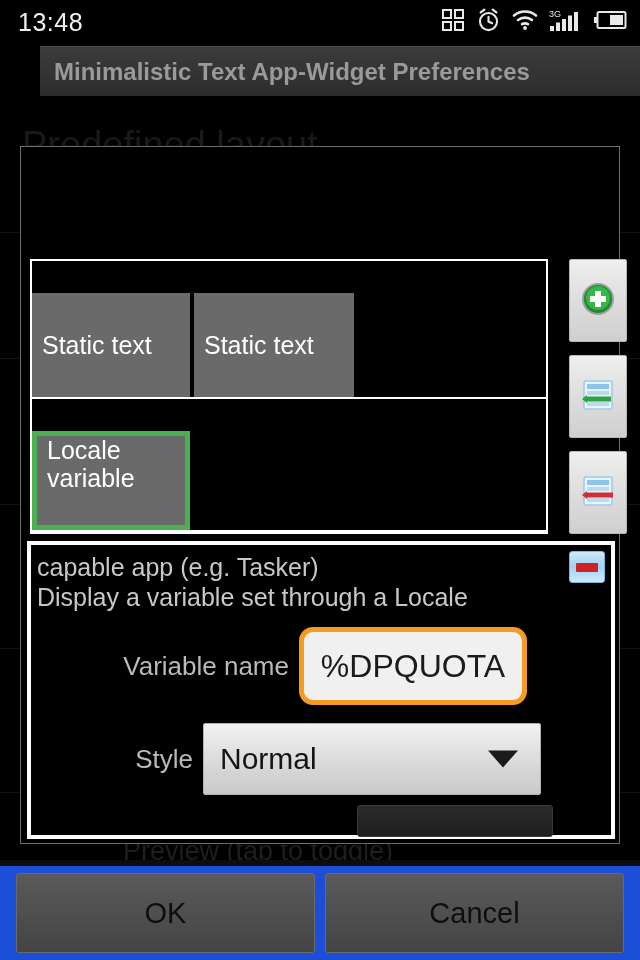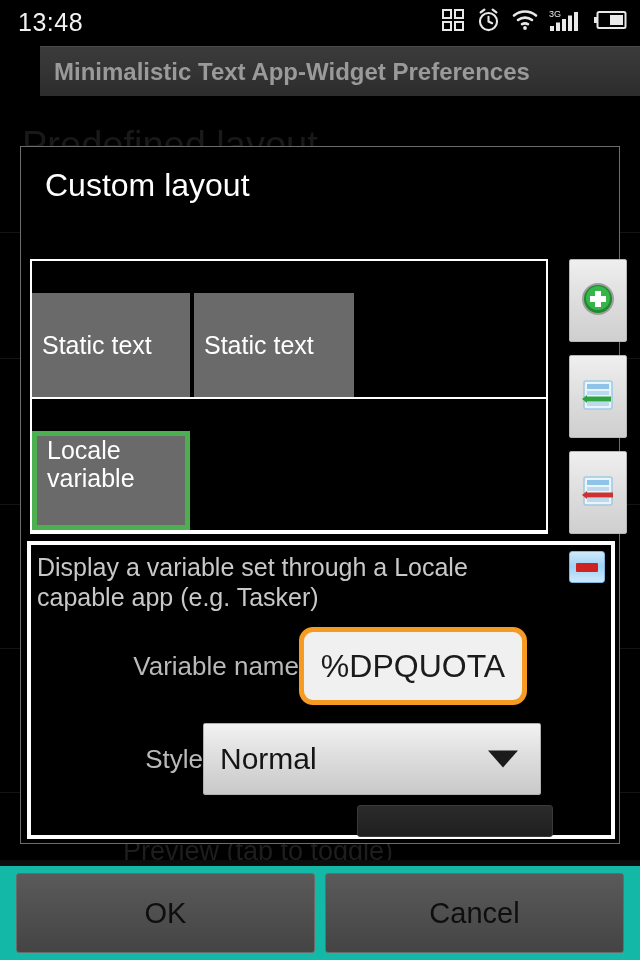--- a/index.html
+++ b/index.html
@@ -110,21 +110,21 @@
     background: linear-gradient(to bottom,#cfe9fb 0%,#9fd2f4 48%,#cfe9fb 100%);
     border: 1px solid #7ab6dd; border-radius: 3px;
     display: flex; align-items: center; justify-content: center;
   }
   .remove-bar { width: 22px; height: 9px; background: #cf2222; border-radius: 1px; }
 
   .form-row {
     position: absolute; display: flex; align-items: center; justify-content: flex-end;
     width: 100%; left: 0;
   }
-  .form-label { color: #b9b9b9; font-size: 26px; }
+  .form-label { color: #b9b9b9; font-size: 26px; margin-right: 10px; }
   .varfield {
     width: 228px; height: 78px; background: #f0f0f0; border: 5px solid #f59b21;
     border-radius: 14px; display: flex; align-items: center; justify-content: center;
     margin-right: 84px;
   }
   .varfield span { color: #1b1b1b; font-size: 32px; }
   .stylesel {
     width: 338px; height: 72px;
     background: linear-gradient(to bottom,#f2f2f2 0%,#dedede 45%,#c9c9c9 100%);
     border: 1px solid #b0b0b0; border-radius: 2px;
@@ -140,21 +140,21 @@
   .cut-button {
     position: absolute; left: 326px; top: 260px; width: 196px; height: 32px;
     background: linear-gradient(to bottom,#2b2b2b 0%,#1f1f1f 100%);
     border: 1px solid #3a3a3a; border-radius: 3px;
   }
 
   
   .btnbar {
     position: absolute; left: 0; top: 866px; width: 640px; height: 94px;
     display: flex; align-items: center; gap: 10px; padding: 0 16px;
-    background: #14b8a6;
+    background: #1d4ed8;
   }
   .dlgbtn {
     flex: 1 1 0; height: 80px;
     background: linear-gradient(to bottom,#5a5a5a 0%,#4e4e4e 55%,#444444 100%);
     border: 1px solid #6a6a6a; border-radius: 3px;
     display: flex; align-items: center; justify-content: center;
     color: #0e0e0e; font-size: 29px;
   }
 </style>
 </head>
@@ -230,21 +230,20 @@
     </div>
     <div class="bg-divider" style="top:408px;"></div>
     <div class="bg-divider" style="top:552px;"></div>
     <div class="bg-divider" style="top:696px;"></div>
     <div class="bg-preview-label" style="top:740px;">Preview (tap to toggle)</div>
     <div class="bg-bottombar"></div>
   </div>
 
   <div class="dialog">
 
-    <div class="dialog-title">Custom layout</div>
 
     <div class="grid-wrap">
       <div class="grid-rows">
         <div class="grid-row r1">
           <div class="cell c1">
             <span>Static text</span>
           </div>
           <div class="cell c2">
             <span>Static text</span>
           </div>
@@ -291,22 +290,22 @@
             <rect x="7" y="25" width="22" height="4" fill="#bcd9ee"></rect>
             <rect x="6" y="19.5" width="27" height="5" fill="#cf3030"></rect>
             <path d="M2 22 l5 -4 v8 z" fill="#cf3030"></path>
           </svg>
         </span>
       </div>
     </div>
 
     <div class="editor">
       <div class="editor-desc">
+        <div>capable app (e.g. Tasker)</div>
         <div>Display a variable set through a Locale</div>
-        <div>capable app (e.g. Tasker)</div>
       </div>
 
       <div class="remove-btn">
         <span class="remove-bar"></span>
       </div>
 
       <div class="form-row" style="top:82px;">
         <span class="form-label">Variable name</span>
         <span class="varfield">
           <span>%DPQUOTA</span>

